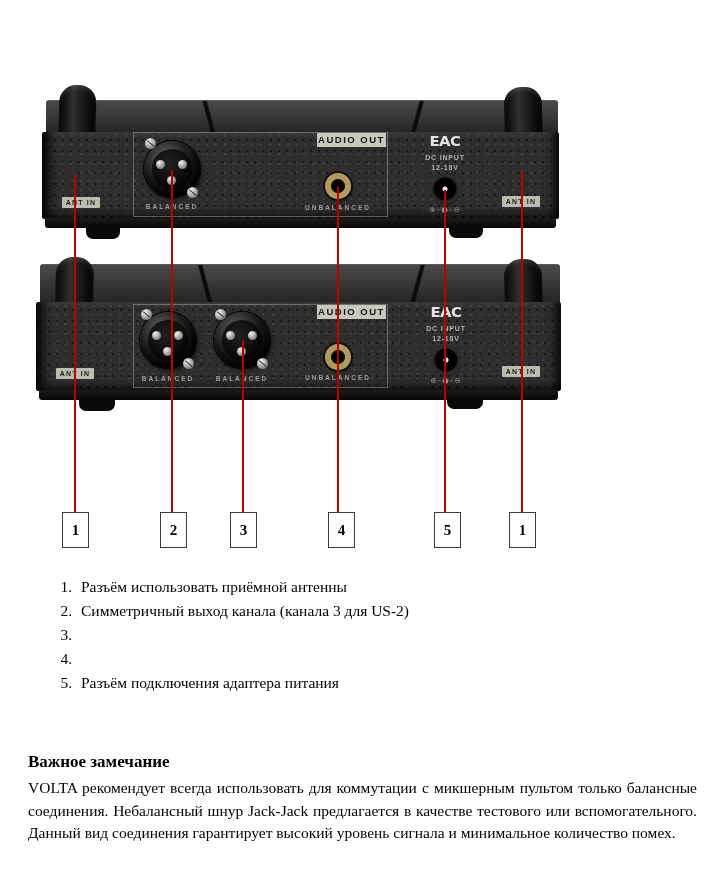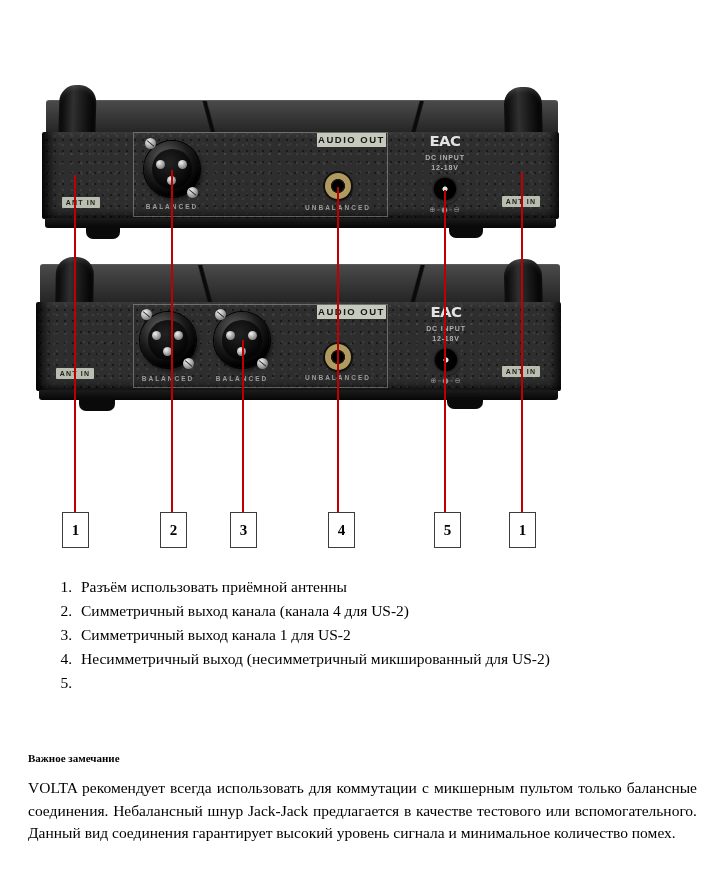--- a/index.html
+++ b/index.html
@@ -72,21 +72,21 @@
   .callout-box { position:absolute; width:27px; height:36px; background:#fff; border:1.5px solid #3c3c3c;
     z-index:6; display:flex; align-items:center; justify-content:center;
     font-size:15px; font-weight:bold; }
 
   
   .legend { position:absolute; left:50px; top:575px; width:630px; list-style:none; }
   .legend li { display:flex; line-height:24px; font-size:15.5px; }
   .legend .num { width:22px; text-align:right; margin-right:9px; flex:none; }
 
   
-  .note-heading { position:absolute; left:28px; top:752px; font-size:11px; font-weight:bold; }
+  .note-heading { position:absolute; left:28px; top:752px; font-size:17px; font-weight:bold; }
   .note-body { position:absolute; left:28px; top:777px; width:669px; font-size:15.5px;
     line-height:22.5px; text-align:justify; }
 </style>
 </head>
 <body>
 
 <div class="page">
 
 
   <div class="figure">
@@ -197,31 +197,30 @@
       </div>
   </div>
 
   <ol class="legend">
     <li>
       <span class="num">1.</span>
       <span class="txt">Разъём использовать приёмной антенны</span>
     </li>
     <li>
       <span class="num">2.</span>
-      <span class="txt">Симметричный выход канала (канала 4 для US-2)</span>
+      <span class="txt">Симметричный выход канала (канала 3 для US-2)</span>
     </li>
     <li>
       <span class="num">3.</span>
-      <span class="txt">Симметричный выход канала 1 для US-2</span>
     </li>
     <li>
       <span class="num">4.</span>
-      <span class="txt">Несимметричный выход (несимметричный микшированный для US-2)</span>
     </li>
     <li>
       <span class="num">5.</span>
+      <span class="txt">Разъём подключения адаптера питания</span>
     </li>
   </ol>
 
   <h2 class="note-heading">Важное замечание</h2>
   <p class="note-body">VOLTA рекомендует всегда использовать для коммутации с микшерным пультом только балансные соединения. Небалансный шнур Jack-Jack предлагается в качестве тестового или вспомогательного. Данный вид соединения гарантирует высокий уровень сигнала и минимальное количество помех.</p>
 
 </div>
 
 </body></html>

